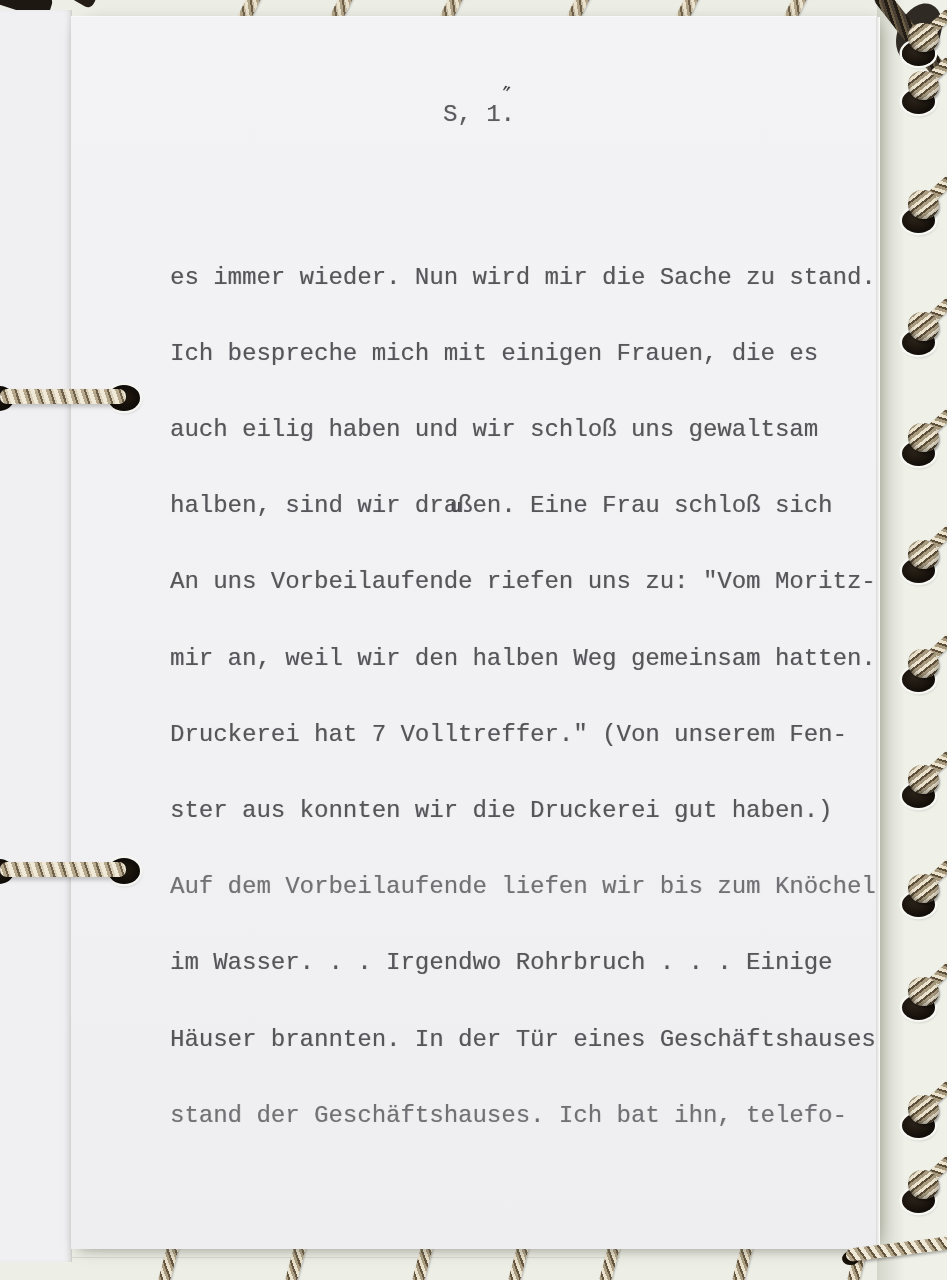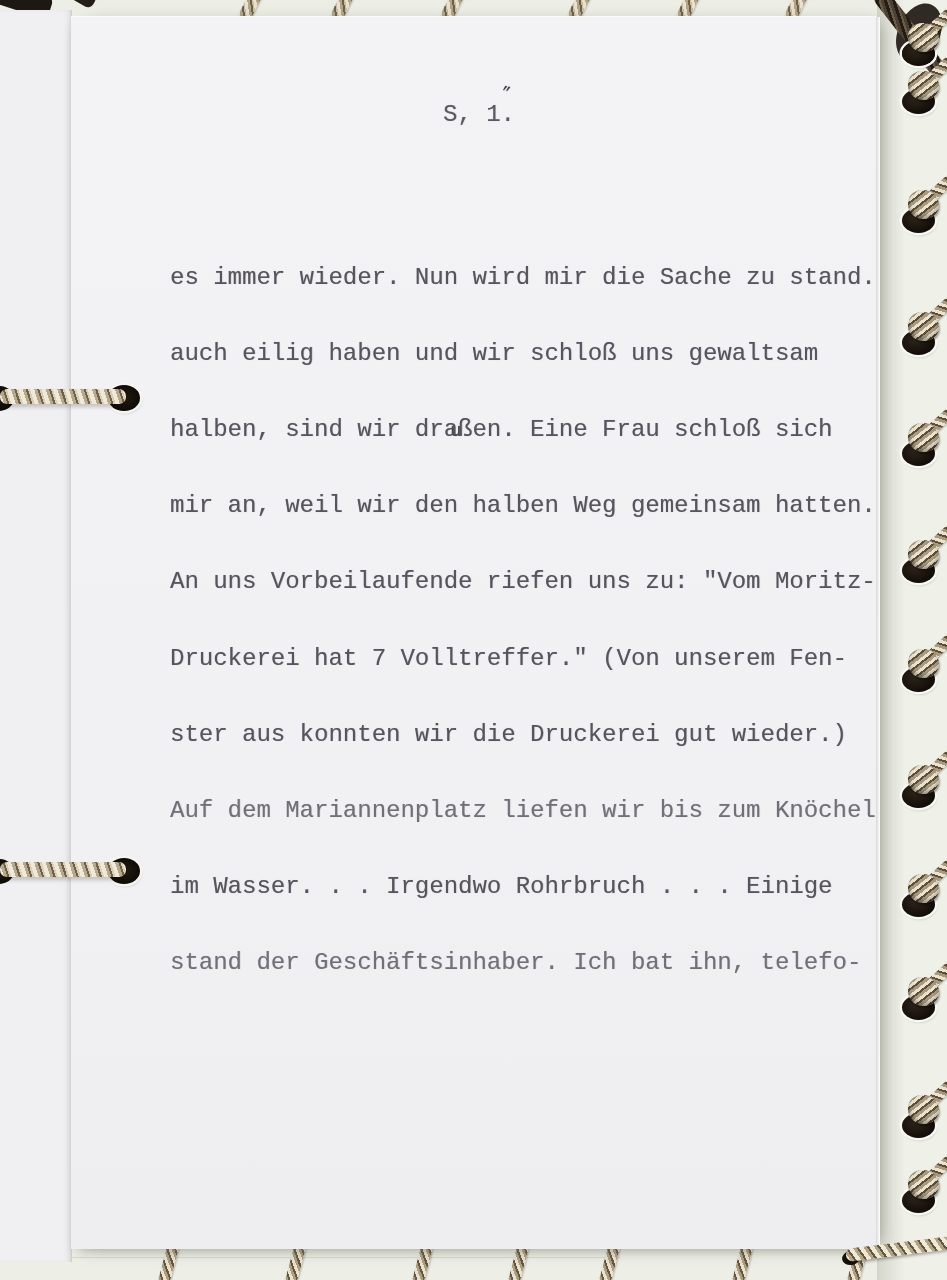--- a/index.html
+++ b/index.html
@@ -109,29 +109,31 @@
 <div class="page"></div>
 
 <div class="pagenum">
   <span>S, 1.</span>
   <span class="stray">”</span>
 </div>
 
 <div class="typed">
   <div>
     <div class="line">es immer wieder. Nun wird mir die Sache zu stand.</div>
+    <div class="line">Ich bespreche mich mit einigen Frauen, die es</div>
     <div class="line">auch eilig haben und wir schloß uns gewaltsam</div>
     <div class="line"><span>halben, sind wir dra</span><span class="ins-wrap"><span class="ins">u</span></span><span>ßen. Eine Frau schloß sich</span></div>
+    <div class="line">An uns Vorbeilaufende riefen uns zu: "Vom Moritz-</div>
     <div class="line">mir an, weil wir den halben Weg gemeinsam hatten.</div>
-    <div class="line">An uns Vorbeilaufende riefen uns zu: "Vom Moritz-</div>
     <div class="line">Druckerei hat 7 Volltreffer." (Von unserem Fen-</div>
-    <div class="line">ster aus konnten wir die Druckerei gut wieder.)</div>
-    <div class="line fade">Auf dem Mariannenplatz liefen wir bis zum Knöchel</div>
+    <div class="line">ster aus konnten wir die Druckerei gut haben.)</div>
+    <div class="line fade">Auf dem Vorbeilaufende liefen wir bis zum Knöchel</div>
     <div class="line">im Wasser. . . Irgendwo Rohrbruch . . . Einige</div>
-    <div class="line fade">stand der Geschäftsinhaber. Ich bat ihn, telefo-</div>
+    <div class="line">Häuser brannten. In der Tür eines Geschäftshauses</div>
+    <div class="line fade">stand der Geschäftshauses. Ich bat ihn, telefo-</div>
     
     
     
     
     
     
     
     
     
     

